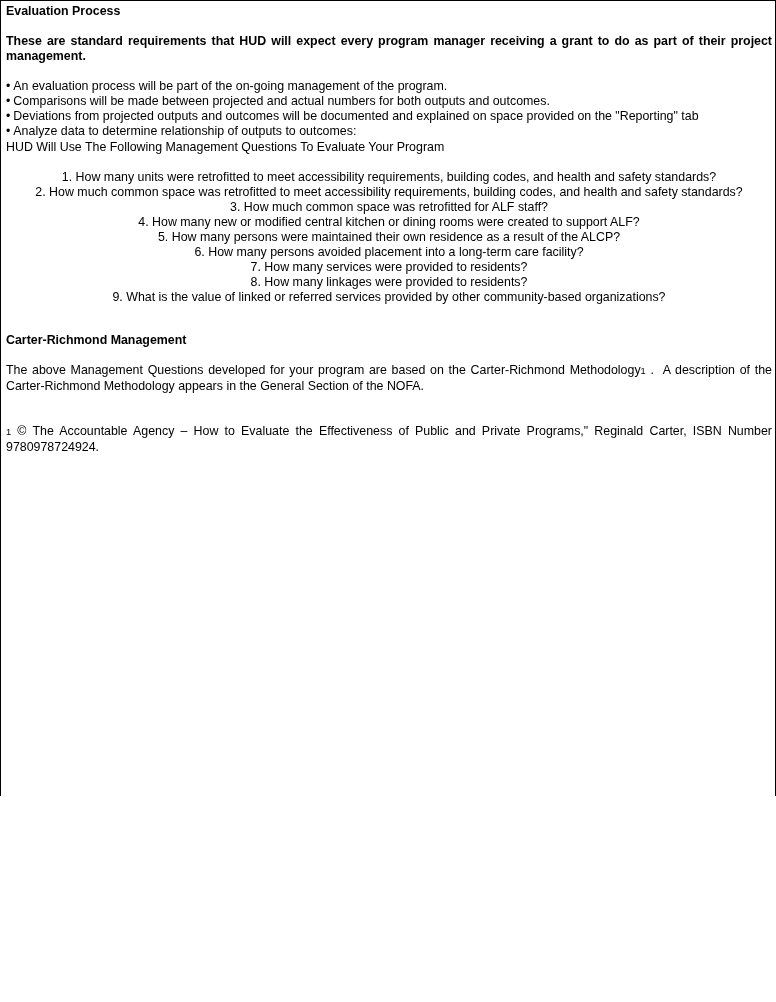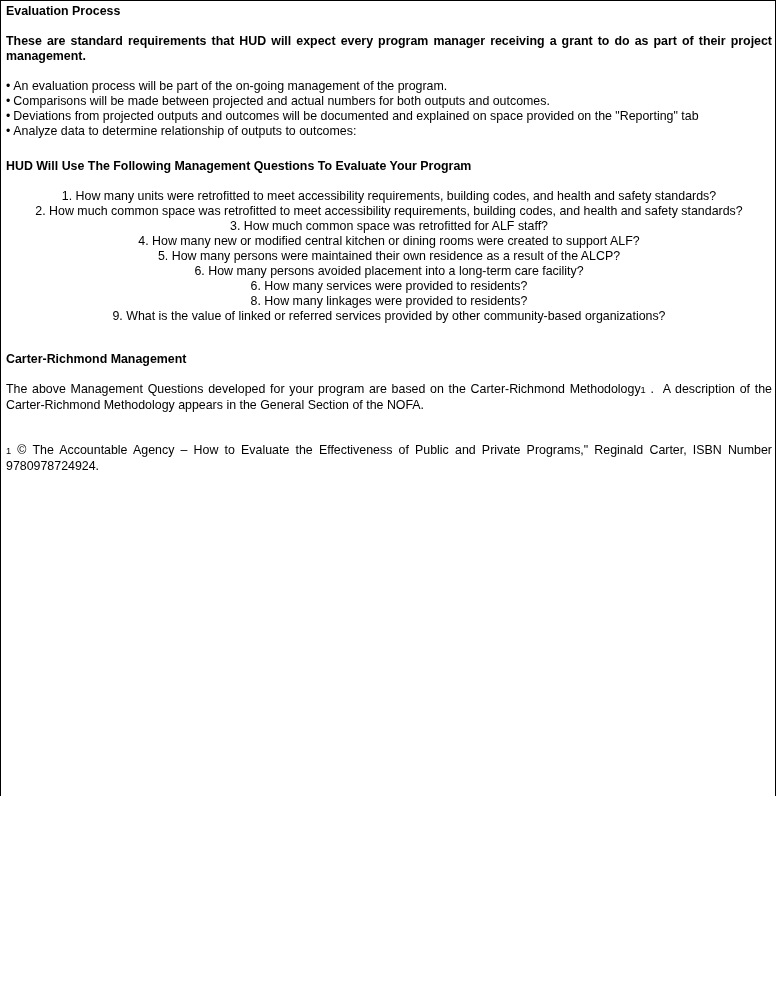--- a/index.html
+++ b/index.html
@@ -42,22 +42,22 @@
     align-items: flex-start;
   }
   .bullet-marker {
     flex: 0 0 auto;
     margin-right: 3px;
   }
   .note {
     margin-top: 15px;
   }
   .section-heading {
-    margin-top: 20px;
-    font-weight: bold;
+    margin-top: 1px;
+    font-weight: normal;
   }
   .question-list {
     margin-top: 15px;
     text-align: center;
   }
   .question-item {
     white-space: nowrap;
   }
   .methodology-heading {
     margin-top: 28px;
@@ -110,21 +110,21 @@
 
     <div class="section-heading">HUD Will Use The Following Management Questions To Evaluate Your Program</div>
 
     <div class="question-list">
       <div class="question-item">1. How many units were retrofitted to meet accessibility requirements, building codes, and health and safety standards?</div>
       <div class="question-item">2. How much common space was retrofitted to meet accessibility requirements, building codes, and health and safety standards?</div>
       <div class="question-item">3. How much common space was retrofitted for ALF staff?</div>
       <div class="question-item">4. How many new or modified central kitchen or dining rooms were created to support ALF?</div>
       <div class="question-item">5. How many persons were maintained their own residence as a result of the ALCP?</div>
       <div class="question-item">6. How many persons avoided placement into a long-term care facility?</div>
-      <div class="question-item">6. How many services were provided to residents?</div>
+      <div class="question-item">7. How many services were provided to residents?</div>
       <div class="question-item">8. How many linkages were provided to residents?</div>
       <div class="question-item">9. What is the value of linked or referred services provided by other community-based organizations?</div>
     </div>
 
     <div class="methodology-heading">Carter-Richmond Management</div>
 
     <div class="methodology-para"><span>The above Management Questions developed for your program are based on the Carter-Richmond Methodology</span><span class="sub-mark">1</span><span> .  A description of the Carter-Richmond Methodology appears in the General Section of the NOFA.</span></div>
 
     <div class="footnote"><span class="sub-mark">1</span><span> © The Accountable Agency – How to Evaluate the Effectiveness of Public and Private Programs," Reginald Carter, ISBN Number 9780978724924.</span></div>
 

